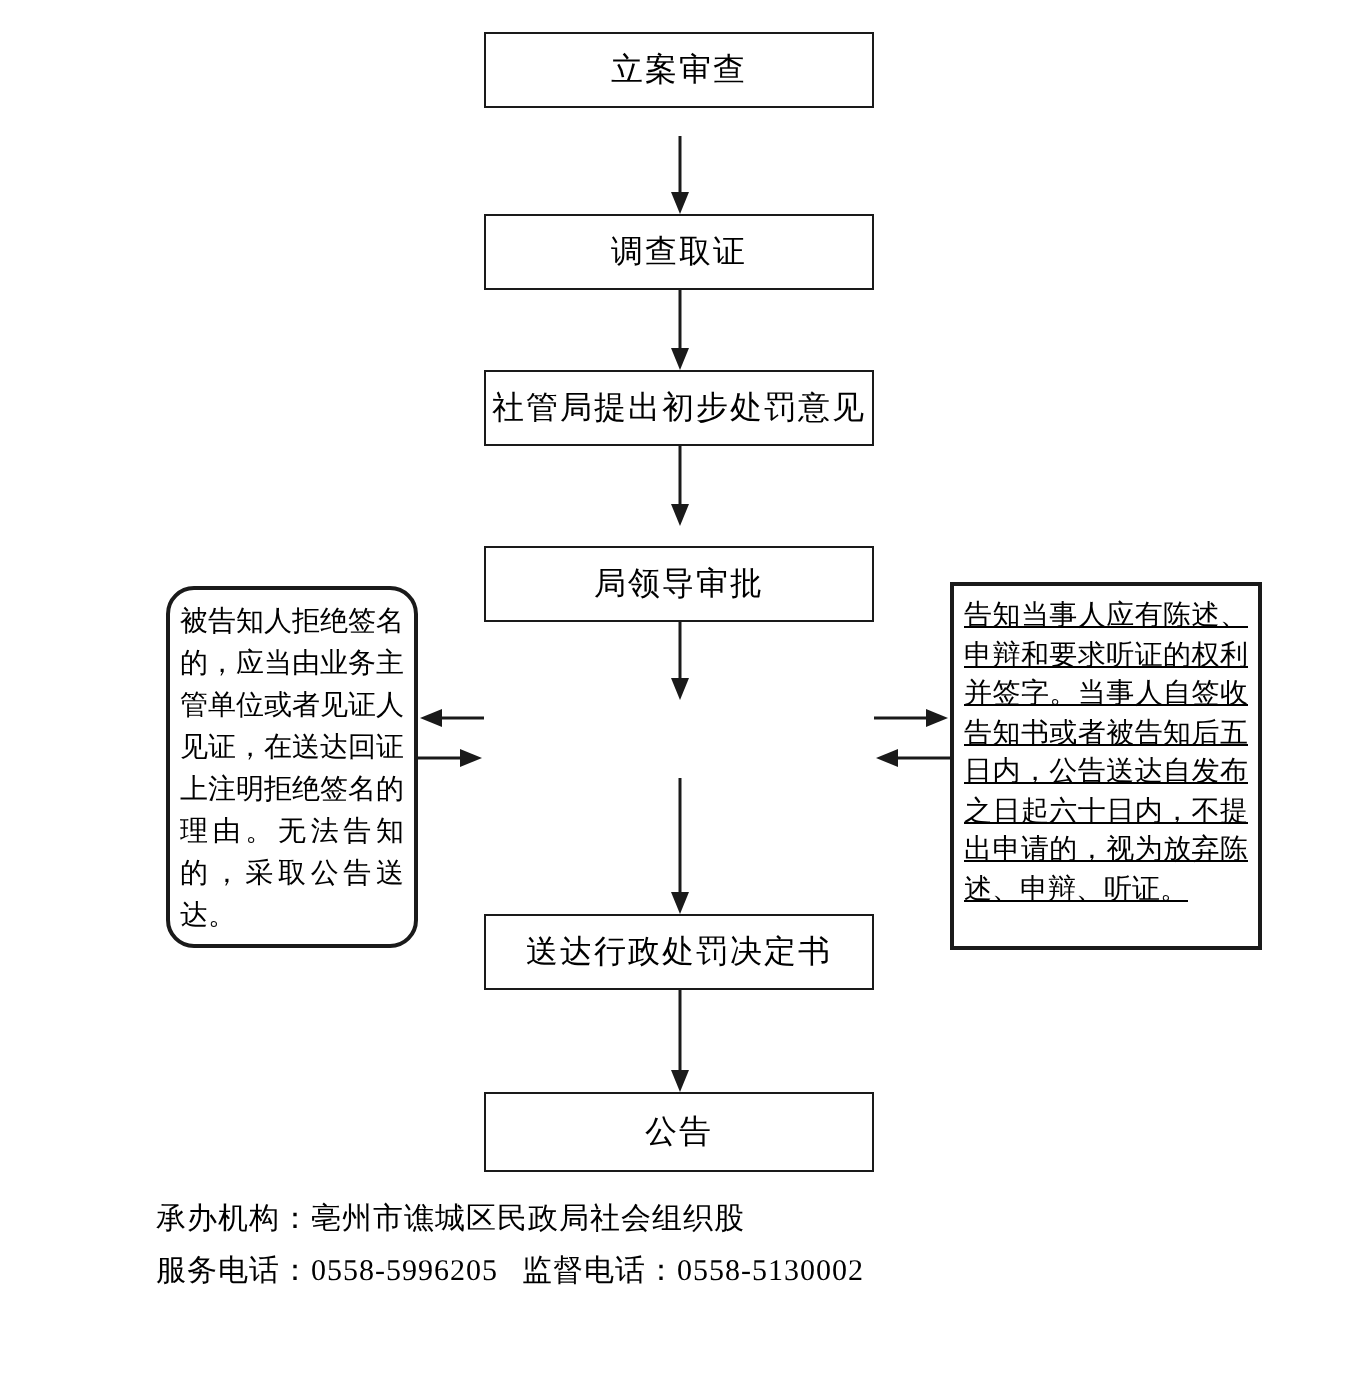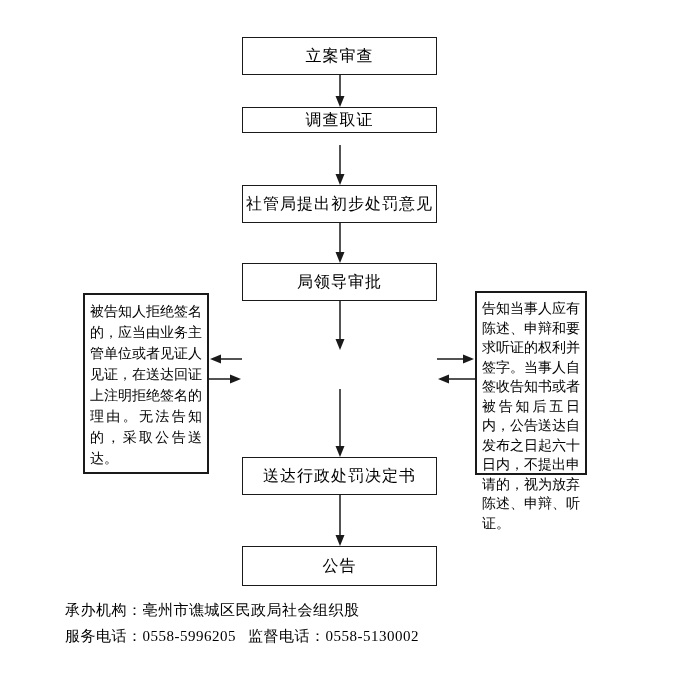--- a/index.html
+++ b/index.html
@@ -24,51 +24,53 @@
     width: 195px;
     border: 1px solid #1a1a1a;
     background: #ffffff;
     display: flex;
     align-items: center;
     justify-content: center;
     font-size: 16px;
     letter-spacing: 1px;
     box-sizing: border-box;
   }
-  .s1 { top: 37px;  height: 38px; }
-  .s2 { top: 107px; height: 26px; text-align: center; }
+  .s1 { top: 16px;  height: 38px; }
+  .s2 { top: 107px; height: 38px; text-align: center; }
   .s3 { top: 185px; height: 38px; }
-  .s4 { top: 263px; height: 38px; text-align: center; }
+  .s4 { top: 273px; height: 38px; text-align: center; }
   .s5 { top: 350px; height: 38px; }
   .s6 { top: 457px; height: 38px; justify-content: center; }
   .s7 { top: 546px; height: 40px; font-family: Liberation Serif, serif; }
   .side-note {
     position: absolute;
     border: 2px solid #1a1a1a;
     background: #ffffff;
     box-sizing: border-box;
     font-size: 14px;
     text-align: justify;
     text-justify: inter-ideograph;
     word-break: break-all;
     padding: 6px 5px;
   }
   .note-left {
     left: 83px; top: 293px;
     width: 126px; height: 181px;
     line-height: 21px;
+    border-radius: 14px;
   }
   .note-right {
     left: 475px; top: 291px;
-    width: 112px; height: 184px;
+    width: 156px; height: 184px;
     line-height: 19.5px;
+    text-decoration: underline;
   }
   .footer {
     position: absolute;
-    left: 65px; top: 597px;
+    left: 78px; top: 597px;
     font-size: 15px;
     line-height: 26px;
     letter-spacing: 0.5px;
   }
   .footer .gap { margin-left: 12px; }
 </style>
 </head>
 <body>
 
 <div class="canvas">

